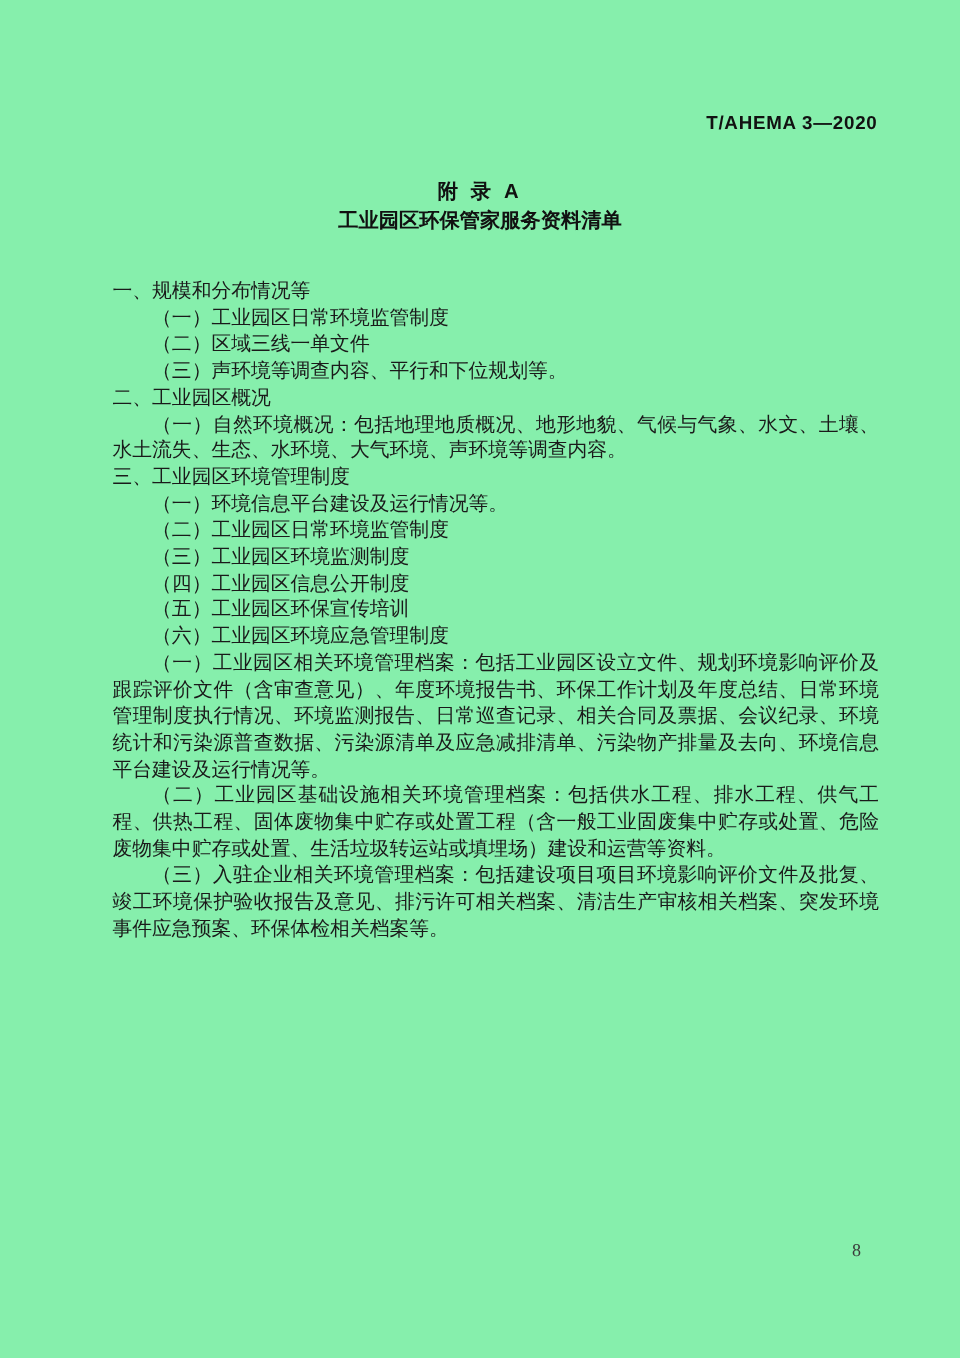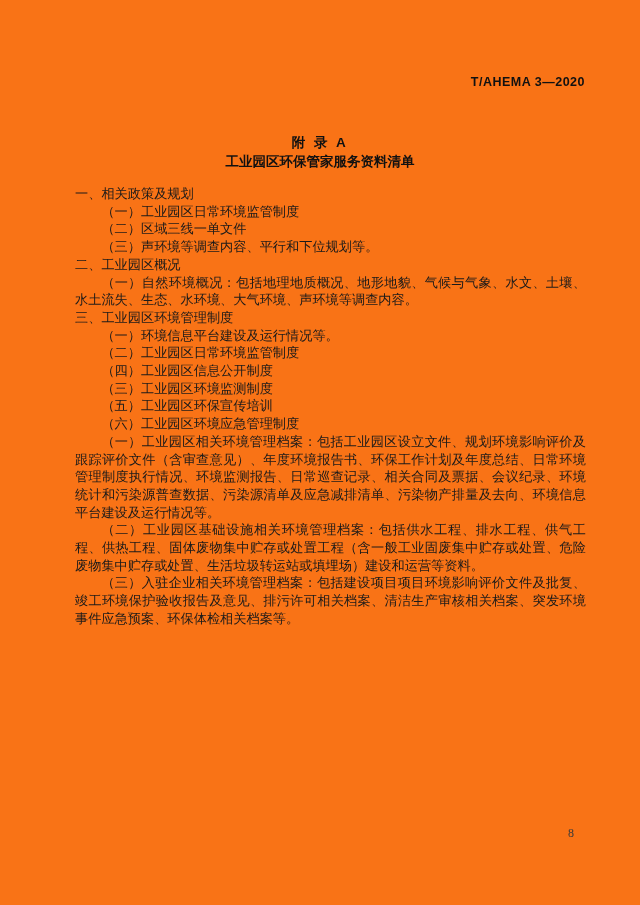--- a/index.html
+++ b/index.html
@@ -4,21 +4,21 @@
 <style>
   html, body {
     margin: 0;
     padding: 0;
     background: #ffffff;
   }
   .page {
     position: relative;
     width: 640px;
     height: 905px;
-    background: #f97316;
+    background: #86efac;
     overflow: hidden;
     color: #1a1a1a;
     font-family: "Liberation Serif", "DejaVu Serif", serif;
   }
   .doc-header {
     position: absolute;
     top: 75px;
     left: 75px;
     right: 55px;
     text-align: right;
@@ -30,21 +30,20 @@
   }
   .title-block {
     position: absolute;
     top: 119px;
     left: 0;
     right: 0;
     text-align: center;
     font-family: "Liberation Sans", "DejaVu Sans", sans-serif;
     font-weight: bold;
     color: #111111;
-    margin-top: 15px;
   }
   .title-line {
     font-size: 13.5px;
     line-height: 18.5px;
   }
   .title-appendix {
     letter-spacing: 0.18em;
   }
   .content {
     position: absolute;
@@ -84,33 +83,33 @@
     <span>T/AHEMA 3—2020</span>
   </div>
 
   <div class="title-block">
     <div class="title-line title-appendix">附 录 A</div>
     <div class="title-line">工业园区环保管家服务资料清单</div>
   </div>
 
   <div class="content">
 
-    <p class="sec-heading">一、相关政策及规划</p>
+    <p class="sec-heading">一、规模和分布情况等</p>
     <p class="sec-item">（一）工业园区日常环境监管制度</p>
     <p class="sec-item">（二）区域三线一单文件</p>
     <p class="sec-item">（三）声环境等调查内容、平行和下位规划等。</p>
 
     <p class="sec-heading">二、工业园区概况</p>
     <p class="sec-item">（一）自然环境概况：包括地理地质概况、地形地貌、气候与气象、水文、土壤、水土流失、生态、水环境、大气环境、声环境等调查内容。</p>
 
     <p class="sec-heading">三、工业园区环境管理制度</p>
     <p class="sec-item">（一）环境信息平台建设及运行情况等。</p>
     <p class="sec-item">（二）工业园区日常环境监管制度</p>
+    <p class="sec-item">（三）工业园区环境监测制度</p>
     <p class="sec-item">（四）工业园区信息公开制度</p>
-    <p class="sec-item">（三）工业园区环境监测制度</p>
     <p class="sec-item">（五）工业园区环保宣传培训</p>
     <p class="sec-item">（六）工业园区环境应急管理制度</p>
 
     <p class="sec-item">（一）工业园区相关环境管理档案：包括工业园区设立文件、规划环境影响评价及跟踪评价文件（含审查意见）、年度环境报告书、环保工作计划及年度总结、日常环境管理制度执行情况、环境监测报告、日常巡查记录、相关合同及票据、会议纪录、环境统计和污染源普查数据、污染源清单及应急减排清单、污染物产排量及去向、环境信息平台建设及运行情况等。</p>
     <p class="sec-item">（二）工业园区基础设施相关环境管理档案：包括供水工程、排水工程、供气工程、供热工程、固体废物集中贮存或处置工程（含一般工业固废集中贮存或处置、危险废物集中贮存或处置、生活垃圾转运站或填埋场）建设和运营等资料。</p>
     <p class="sec-item">（三）入驻企业相关环境管理档案：包括建设项目项目环境影响评价文件及批复、竣工环境保护验收报告及意见、排污许可相关档案、清洁生产审核相关档案、突发环境事件应急预案、环保体检相关档案等。</p>
 
   </div>
 
   <div class="page-number">8</div>

